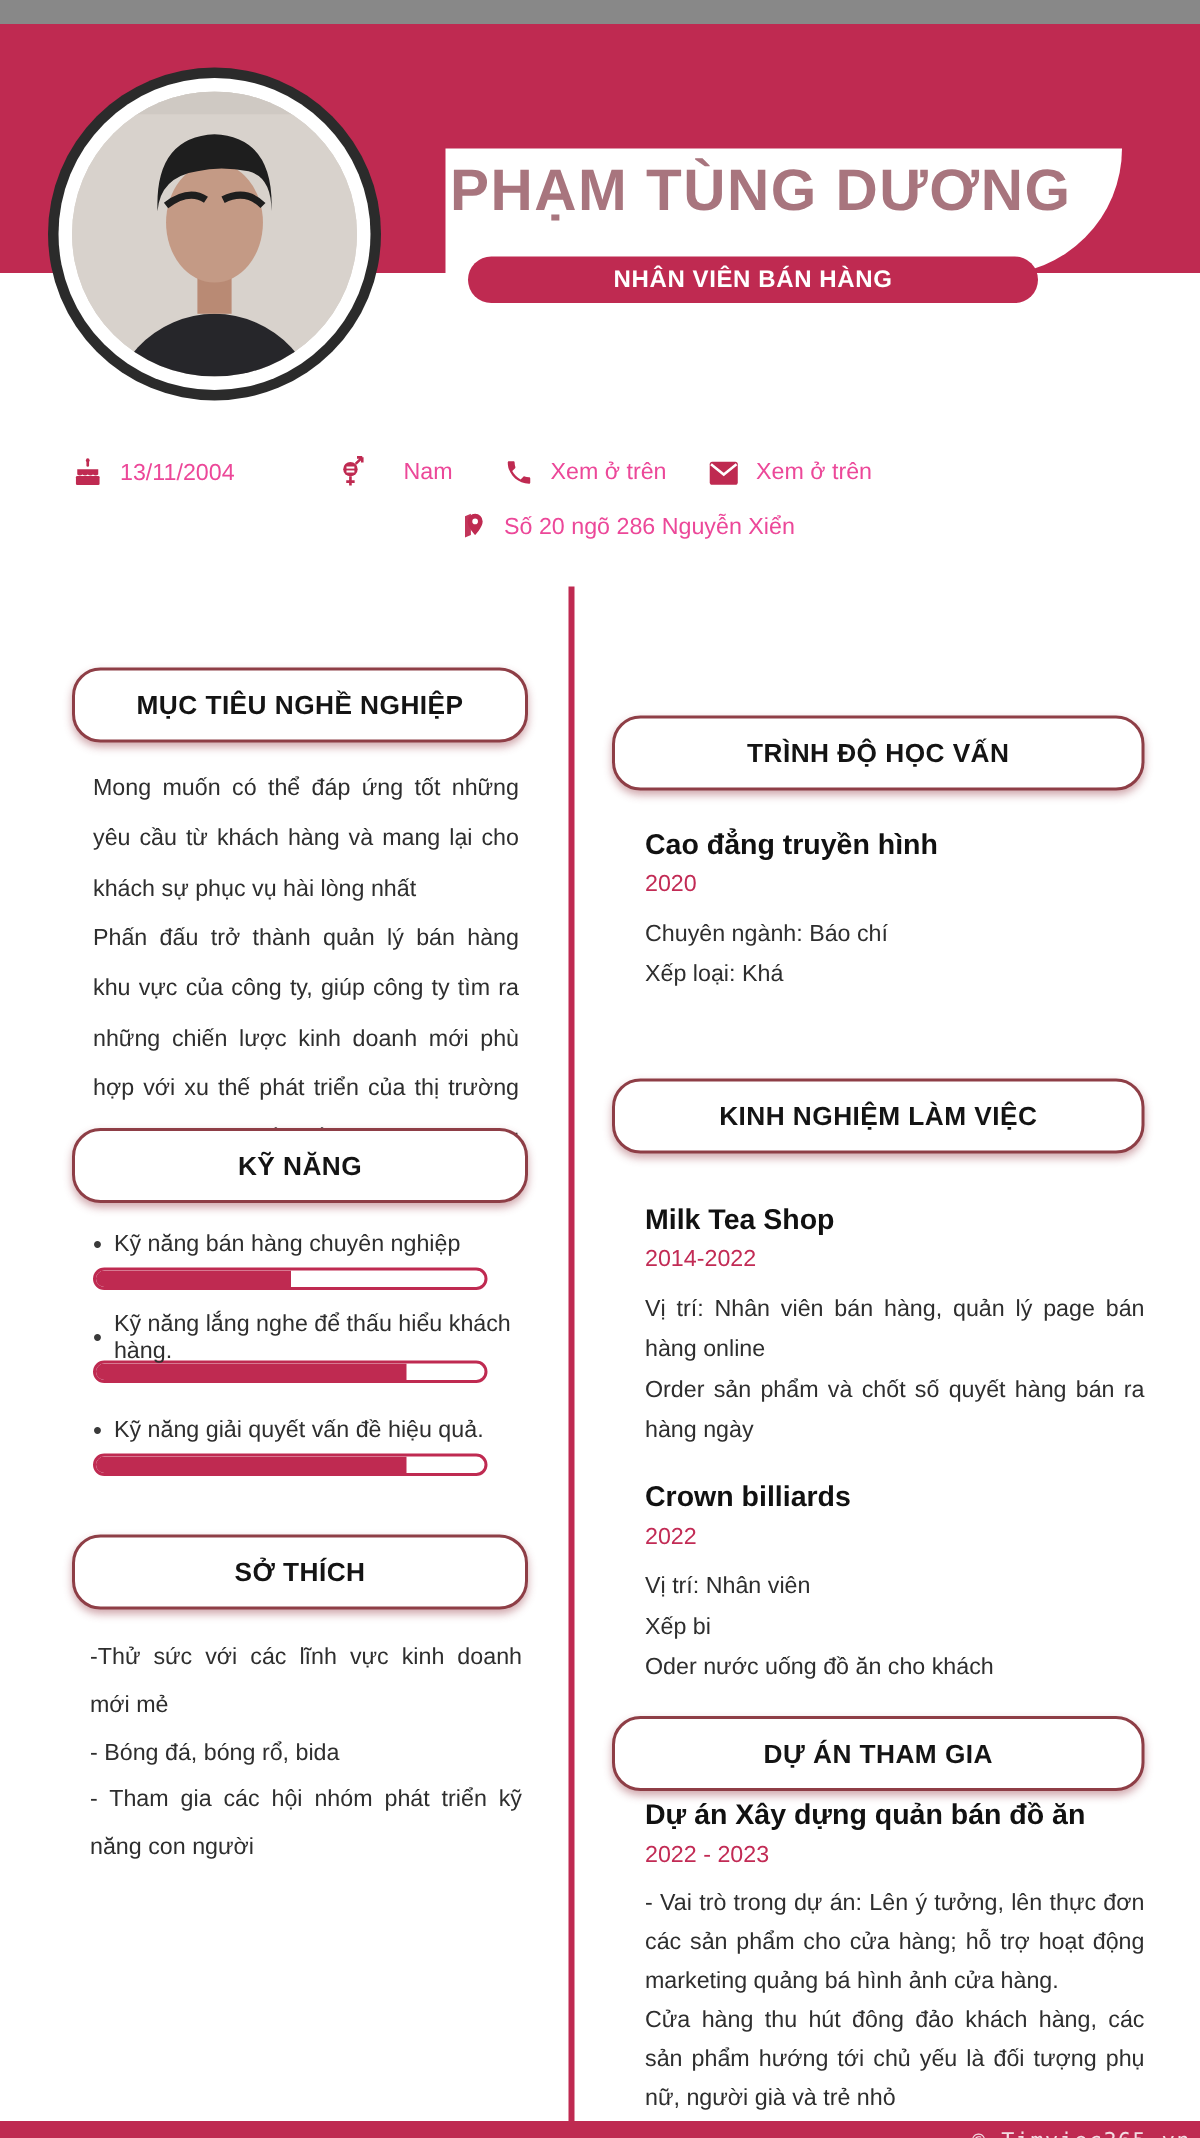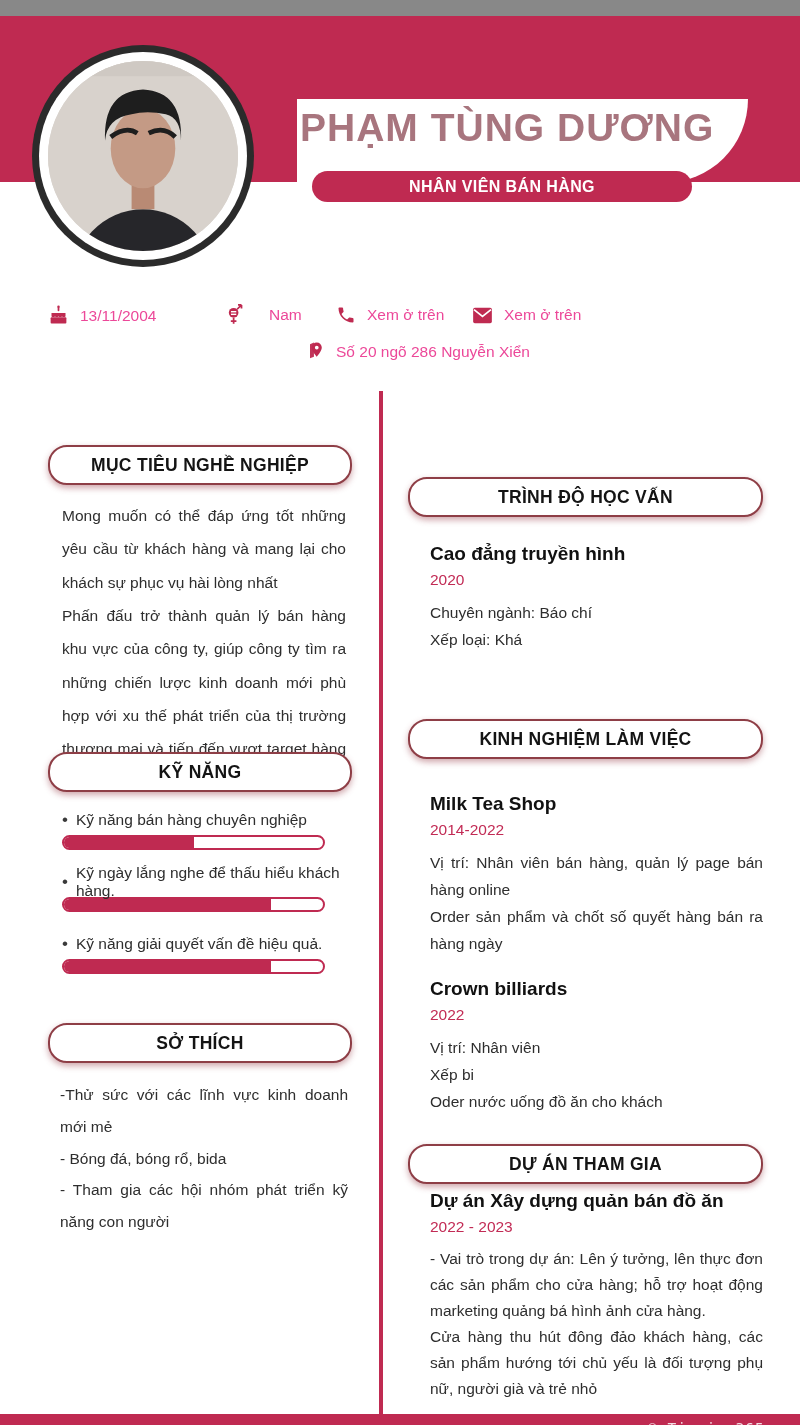--- a/index.html
+++ b/index.html
@@ -37,21 +37,21 @@
   .section{position:absolute;}
   .sec-left{left:48px;width:304px;}
   .sec-right{left:408px;width:355px;}
   #sec-objective{top:429px;}
   #sec-skills{top:736px;}
   #sec-hobbies{top:1007px;}
   #sec-education{top:461px;}
   #sec-experience{top:703px;}
   #sec-projects{top:1128px;}
 
-  .sec-pill{height:40px;border:2px solid var(--pill-border);border-radius:19px;background:#fff;
+  .sec-pill{height:50px;border:2px solid var(--pill-border);border-radius:19px;background:#fff;
     display:flex;align-items:center;justify-content:center;font-weight:bold;font-size:17.5px;color:#141414;
     letter-spacing:.3px;box-shadow:0 3px 6px rgba(150,60,70,.45);}
 
   .body-text{margin:14px 0 0 14px;width:284px;font-size:15.5px;line-height:2.15;text-align:justify;color:var(--text);}
   .body-text p{margin:0;}
 
   
   .skill-list{margin:18px 0 0 14px;}
   .skill-label{display:flex;gap:8px;font-size:15.5px;color:var(--text);height:20px;align-items:center;}
   .skill-label .dot{color:#3a3a3a;font-size:17px;}
@@ -168,21 +168,21 @@
             <span class="dot">•</span>
             <span>Kỹ năng bán hàng chuyên nghiệp</span>
           </div>
         <div class="skill-bar">
             <div class="skill-fill" style="width: 50%;"></div>
           </div>
       </div>
       <div class="skill">
         <div class="skill-label">
             <span class="dot">•</span>
-            <span>Kỹ ngày lắng nghe để thấu hiểu khách hàng.</span>
+            <span>Kỹ năng lắng nghe để thấu hiểu khách hàng.</span>
           </div>
         <div class="skill-bar">
             <div class="skill-fill" style="width: 80%;"></div>
           </div>
       </div>
       <div class="skill">
         <div class="skill-label">
             <span class="dot">•</span>
             <span>Kỹ năng giải quyết vấn đề hiệu quả.</span>
           </div>

